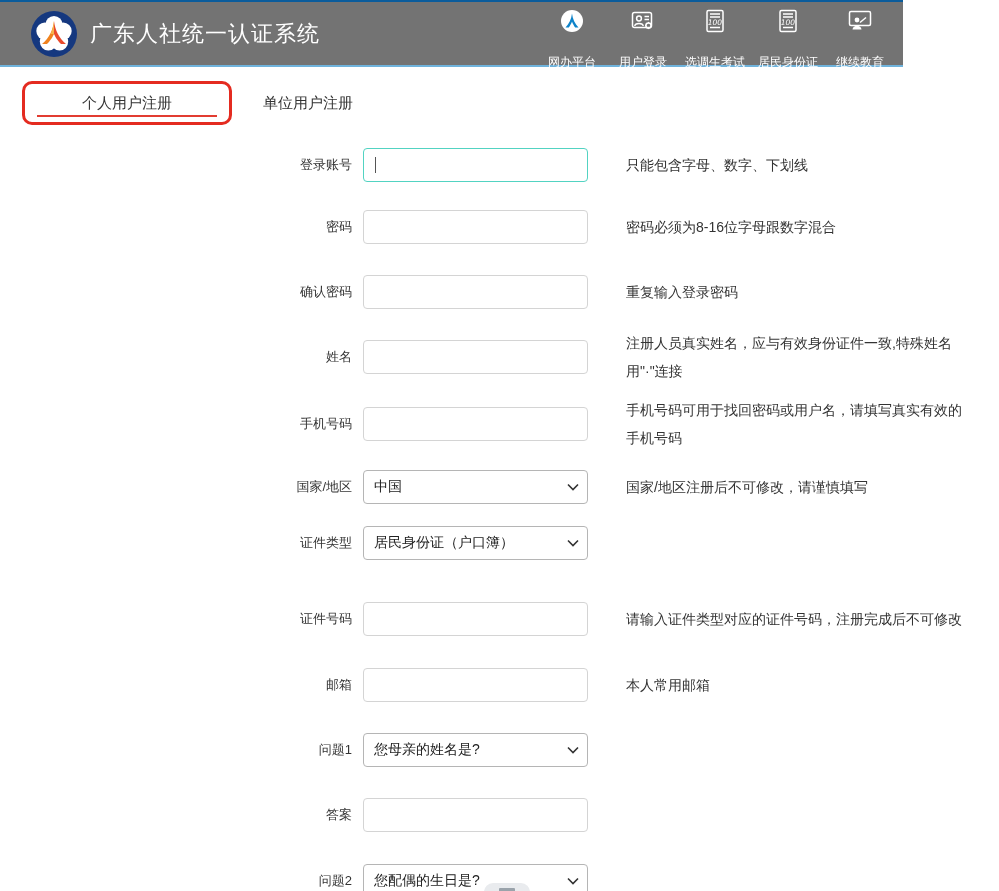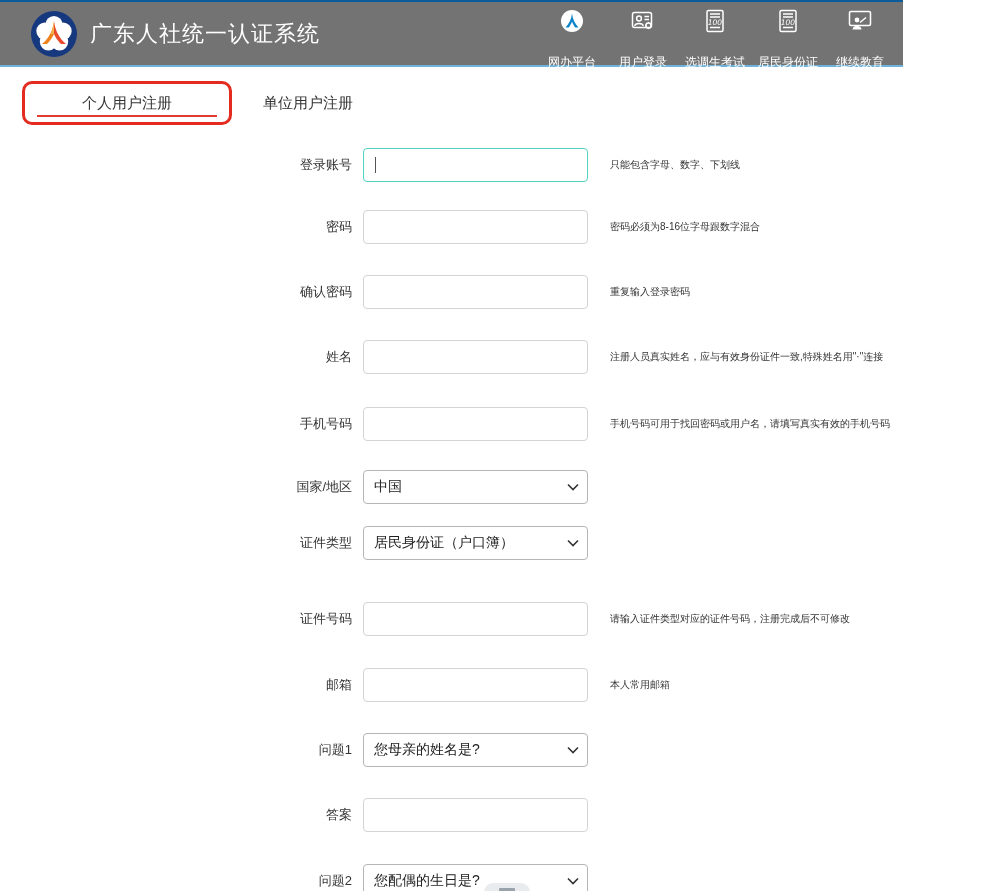--- a/index.html
+++ b/index.html
@@ -37,21 +37,21 @@
            font-family:"Liberation Sans","DejaVu Sans",sans-serif; }
   .field.focused { border-color:#52d3c2; }
   .caret { position:absolute; left:12px; top:9px; width:1px; height:16px; background:#555;
            animation:blink 1.1s steps(1) infinite; }
   @keyframes blink { 50% { opacity:0; } }
   .select { position:relative; width:225px; height:34px; border:1px solid #b5b5b5; border-radius:4px;
             background:#fff; display:flex; align-items:center; padding:0 28px 0 10px;
             font-size:14px; color:#222; cursor:pointer; }
   .select .sel-val { white-space:nowrap; overflow:hidden; }
   .chev { position:absolute; right:8px; top:50%; margin-top:-4px; width:12px; height:8px; display:block; }
-  .hint { margin-left:22px; max-width:348px; font-size:10px; color:#333; line-height:28px; }
+  .hint { margin-left:38px; max-width:348px; font-size:14px; color:#333; line-height:28px; }
 
   
   .scroll-widget { position:absolute; left:484px; top:883px; width:46px; height:16px;
                    background:#e9ebee; border-radius:9px 9px 0 0; }
   .scroll-widget .grip { position:absolute; left:50%; top:5px; margin-left:-8px;
                          width:16px; height:4px; background:#9aa3ab; border-radius:1px; }
 </style>
 </head>
 <body>
 
@@ -195,20 +195,21 @@
   <div class="row" style="top:470px">
     <div class="lbl">国家/地区</div>
     <div class="ctl">
       <div class="select">
         <span class="sel-val">中国</span>
         <svg class="chev" viewBox="0 0 12 8">
           <polyline points="1,1.5 6,6.5 11,1.5" fill="none" stroke="#333" stroke-width="1.6"></polyline>
         </svg>
       </div>
     </div>
+    <div class="hint">国家/地区注册后不可修改，请谨慎填写</div>
   </div>
 
   <div class="row" style="top:526px">
     <div class="lbl">证件类型</div>
     <div class="ctl">
       <div class="select">
         <span class="sel-val">居民身份证（户口簿）</span>
         <svg class="chev" viewBox="0 0 12 8">
           <polyline points="1,1.5 6,6.5 11,1.5" fill="none" stroke="#333" stroke-width="1.6"></polyline>
         </svg>

